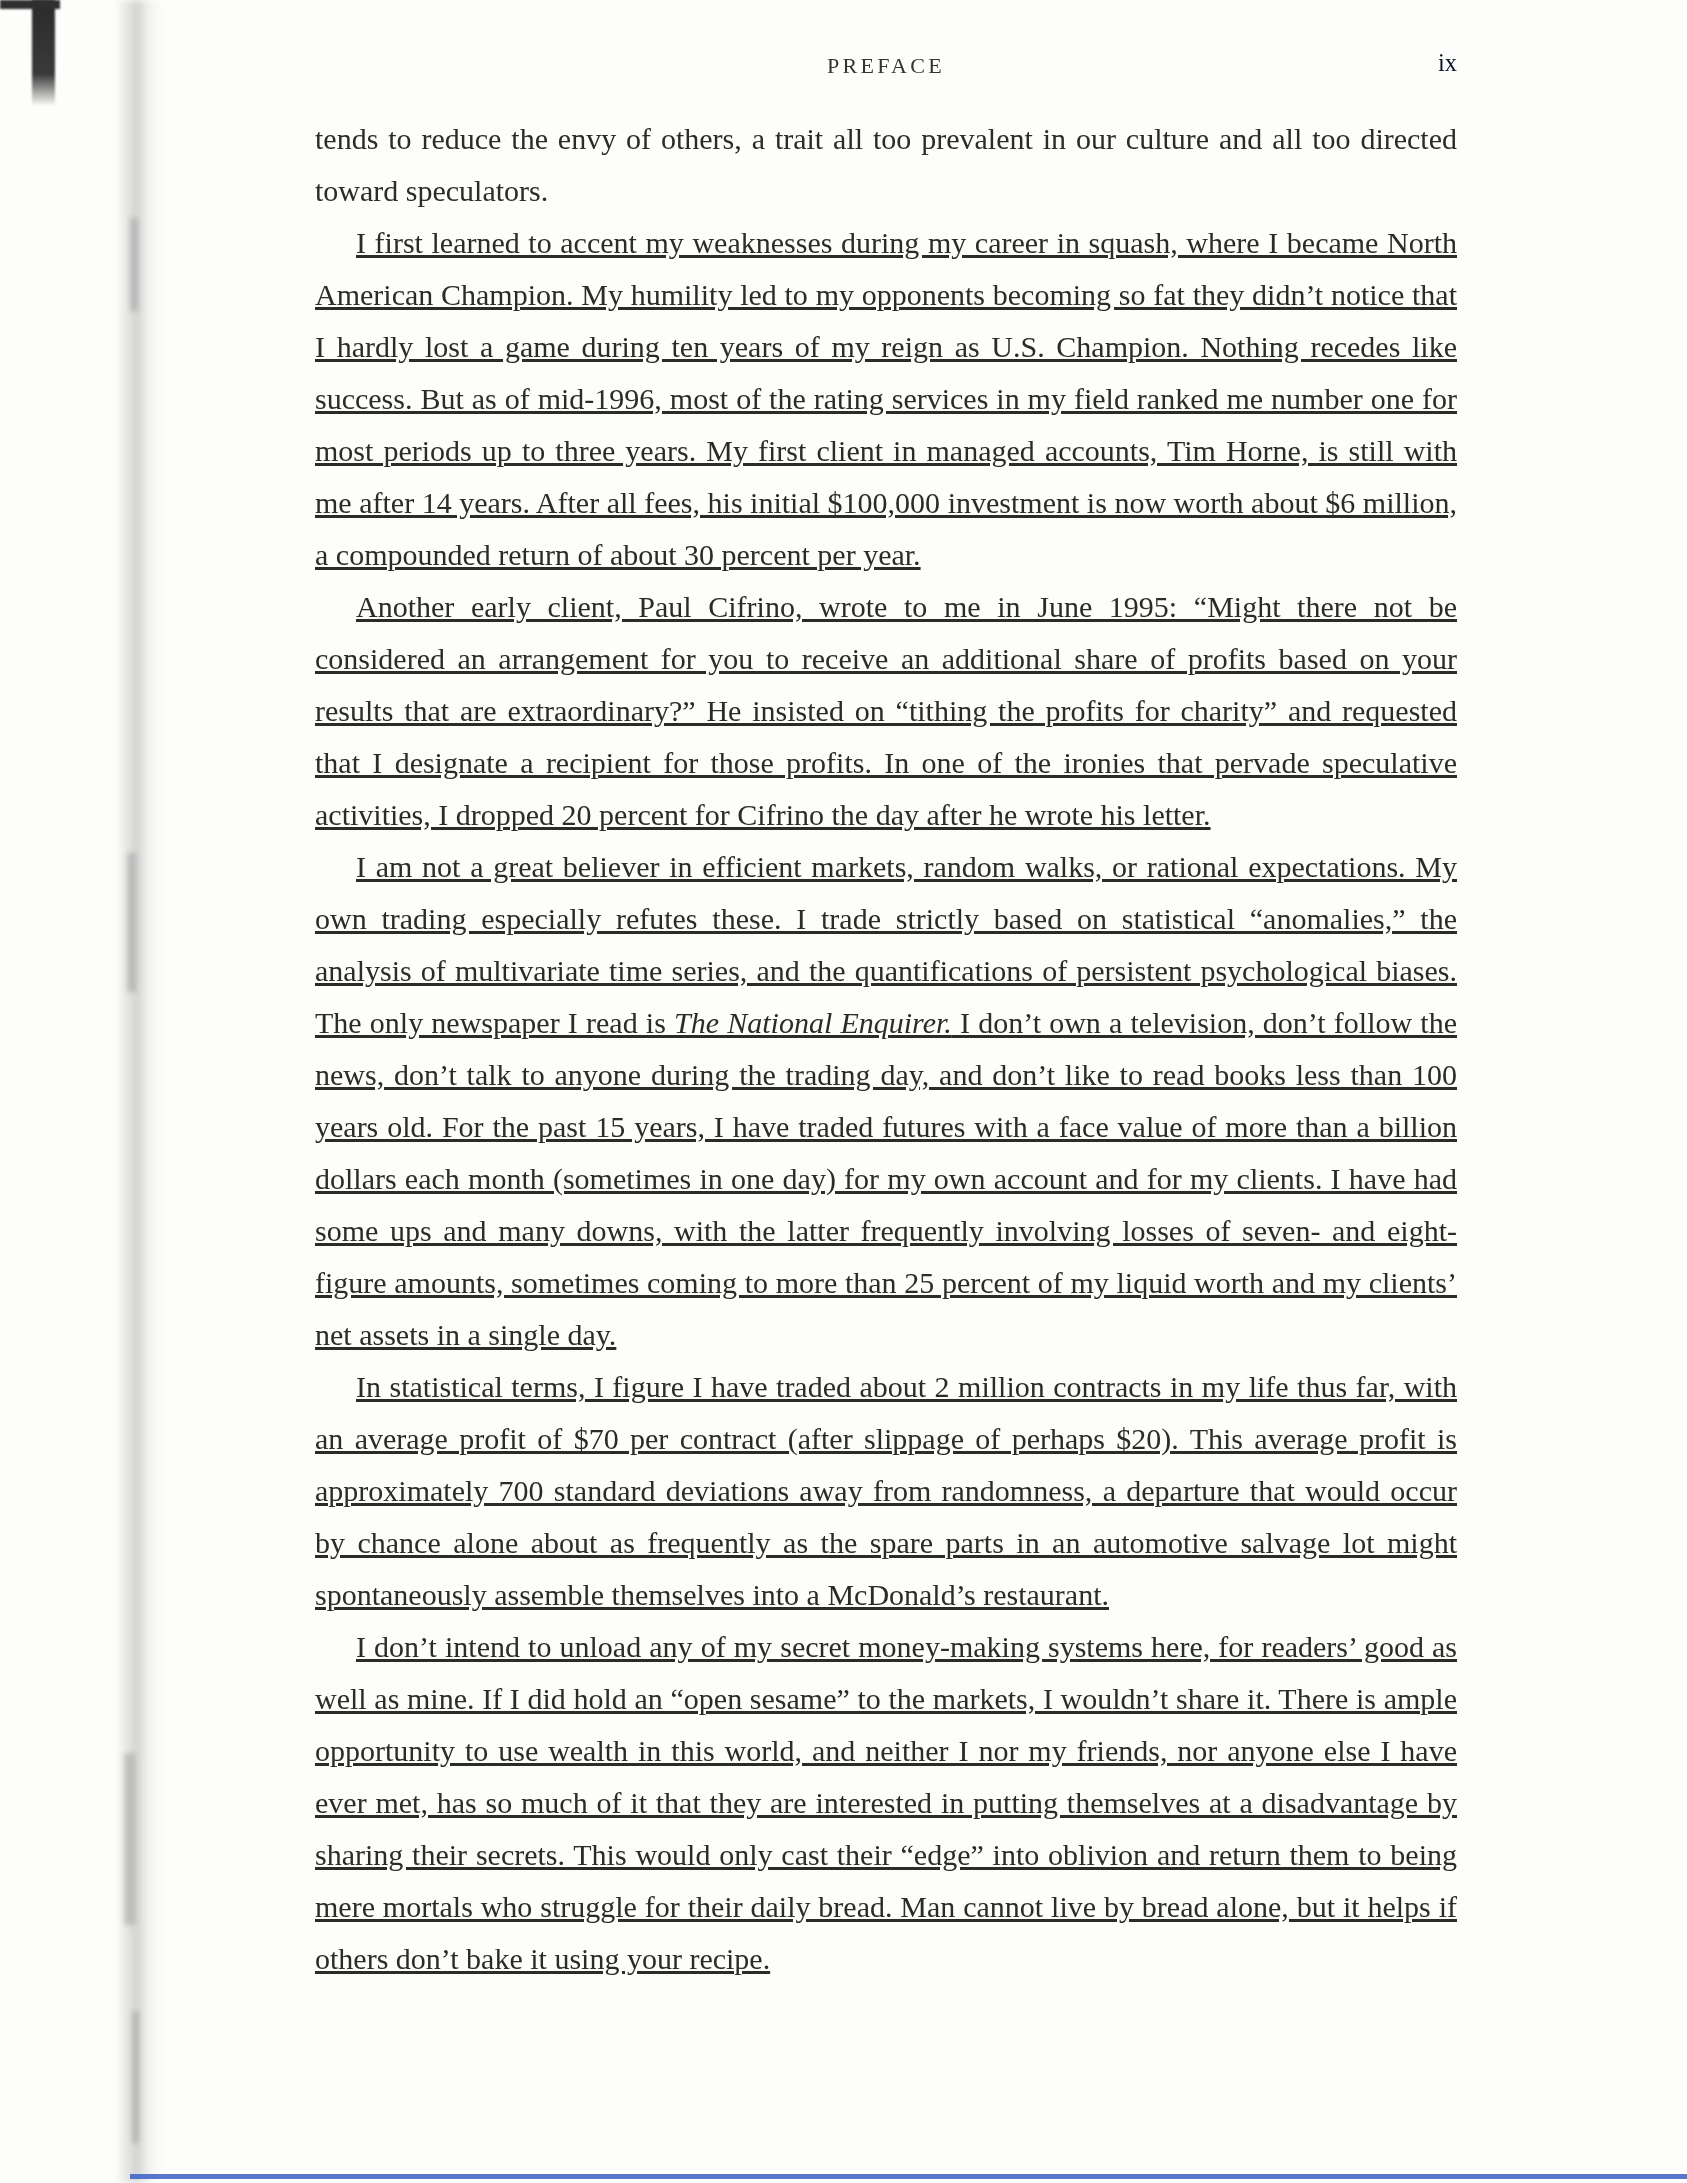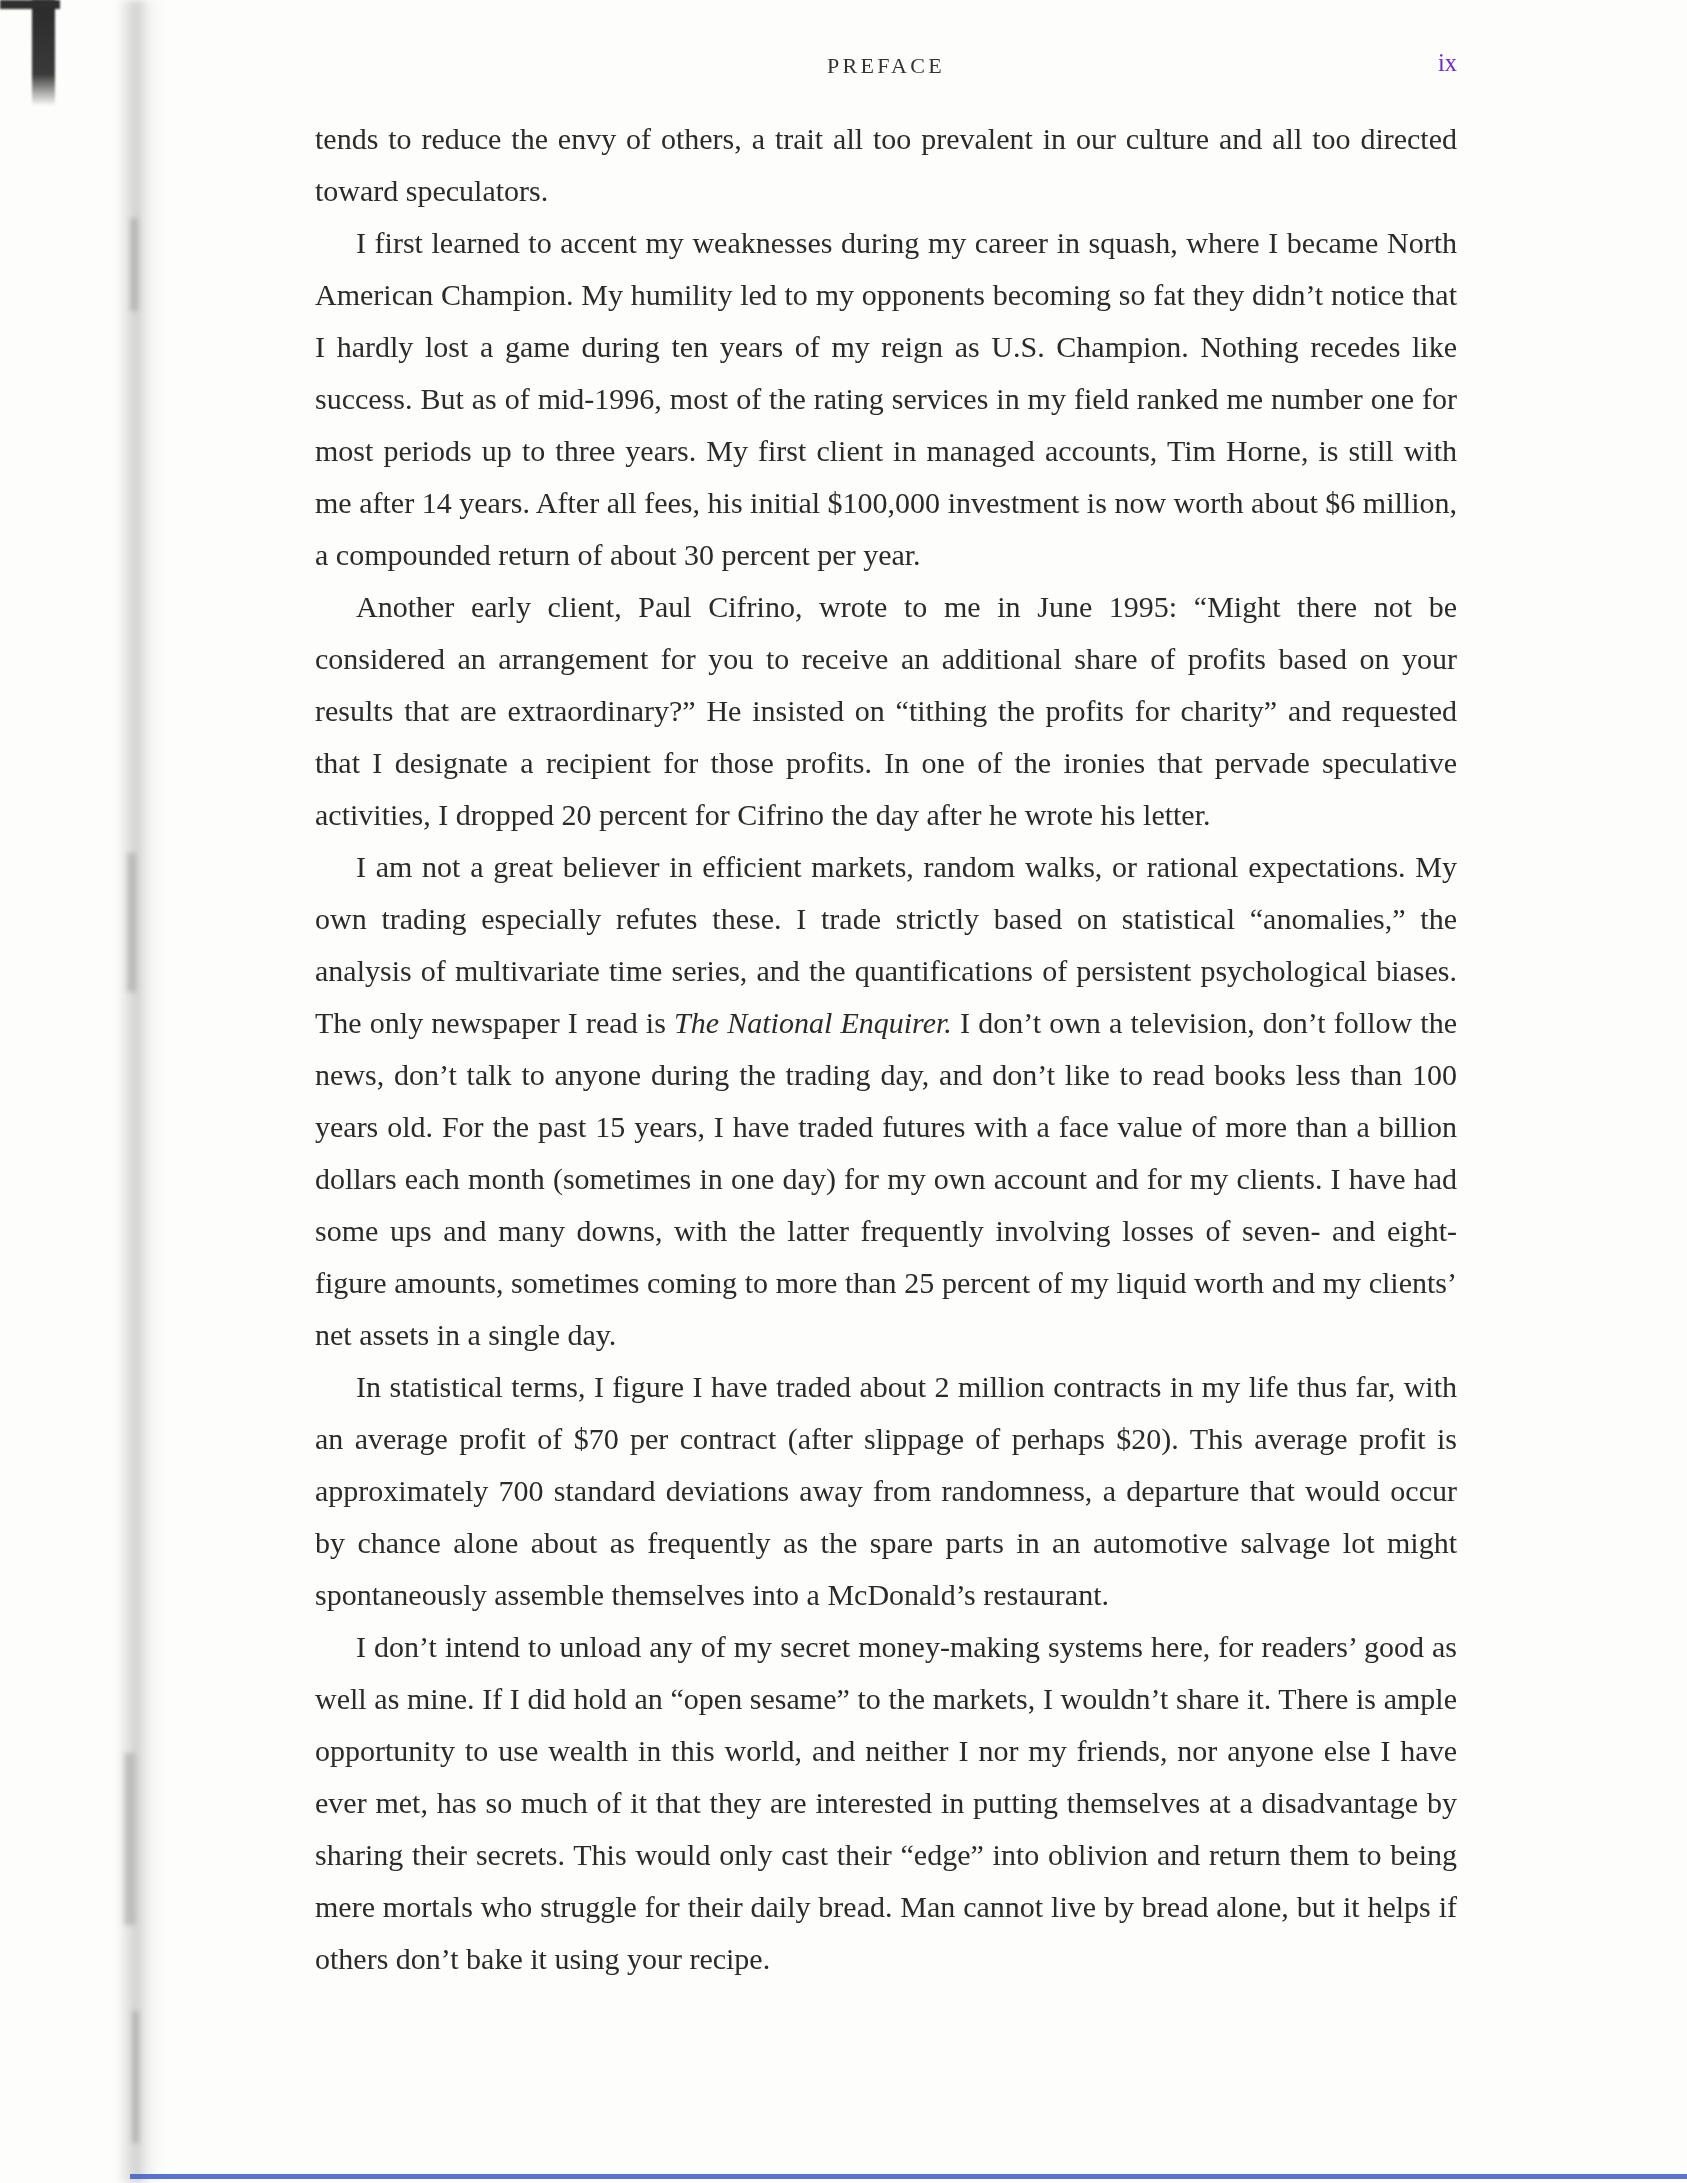--- a/index.html
+++ b/index.html
@@ -83,34 +83,35 @@
     text-align: center;
     font-size: 22px;
     letter-spacing: 3.3px;
     color: #333330;
   }
   .folio {
     position: absolute;
     right: 0;
     top: -4px;
     font-size: 24.5px;
-    color: #6d28d9;
+    color: #0f172a;
   }
   .page-body {
     margin-top: 30px;
     font-size: 30px;
     line-height: 52px;
     text-align: justify;
     color: #2b2b28;
   }
   .page-body p {
     margin: 0;
   }
   .page-body p.indent {
     text-indent: 41px;
+    text-decoration: underline;
   }
   .italic {
     font-style: italic;
   }
 </style>
 </head>
 <body>
 
 <div class="binding-shadow"></div>
 <div class="corner-mark"></div>

